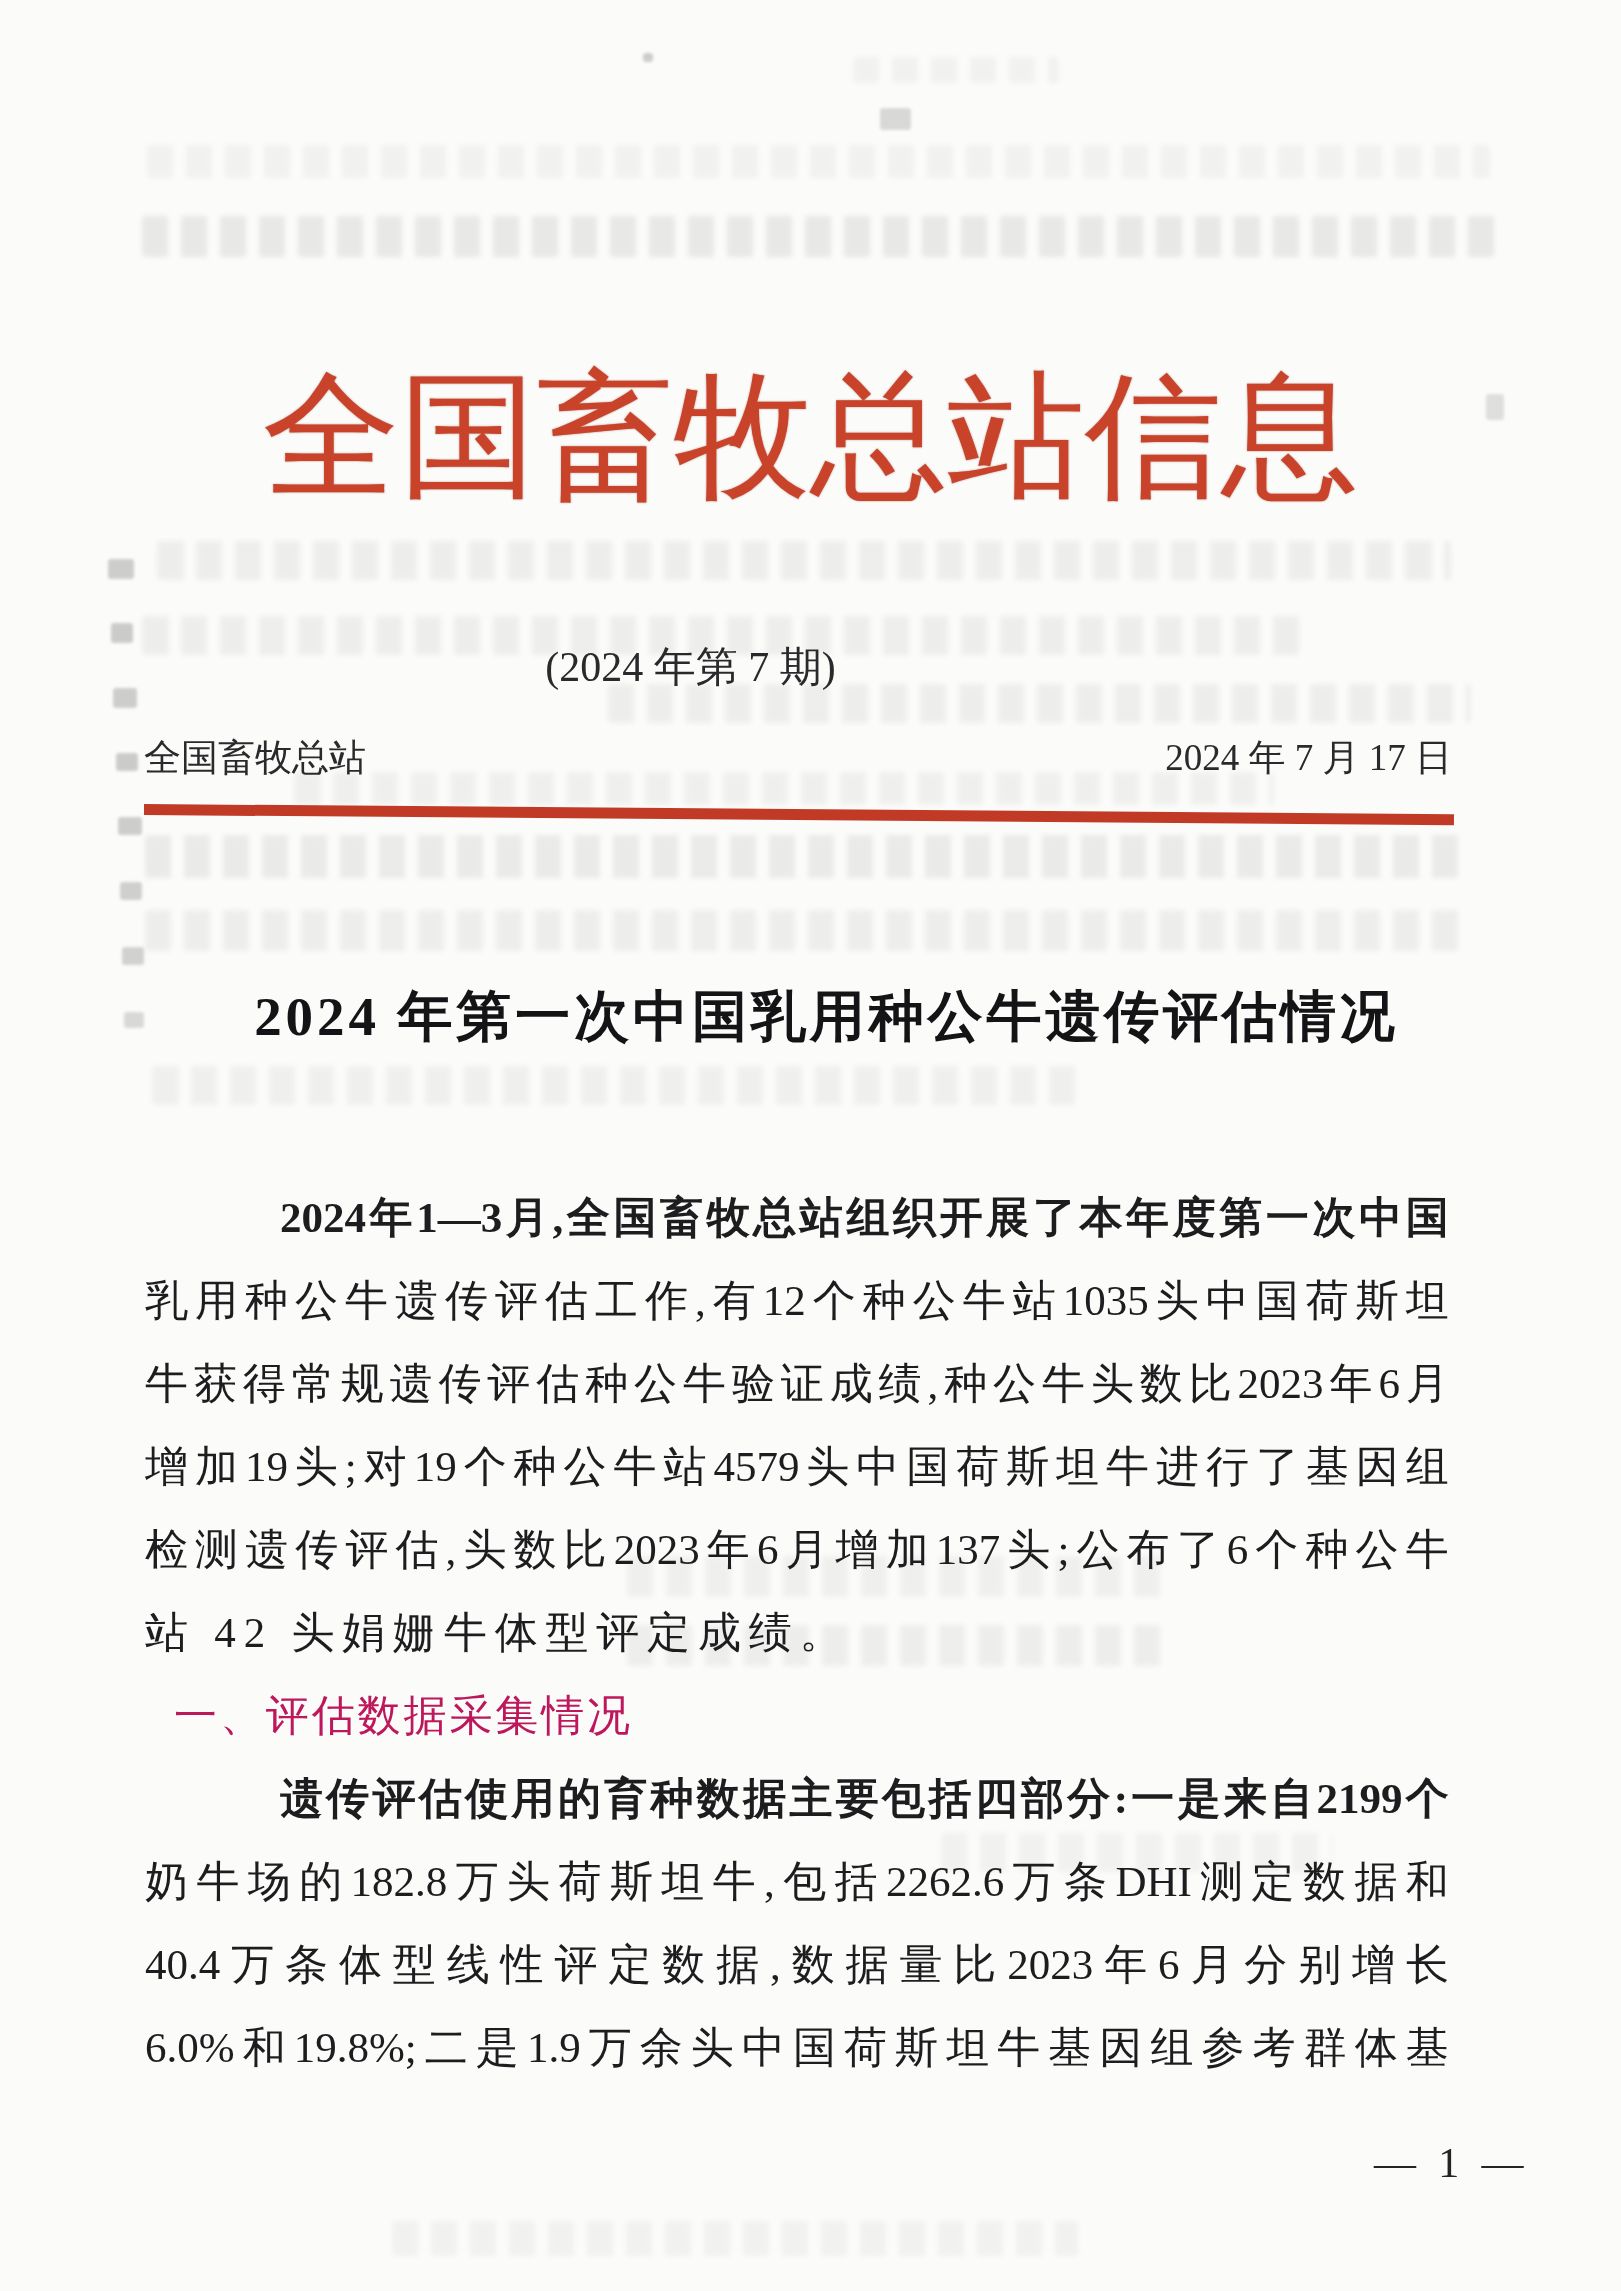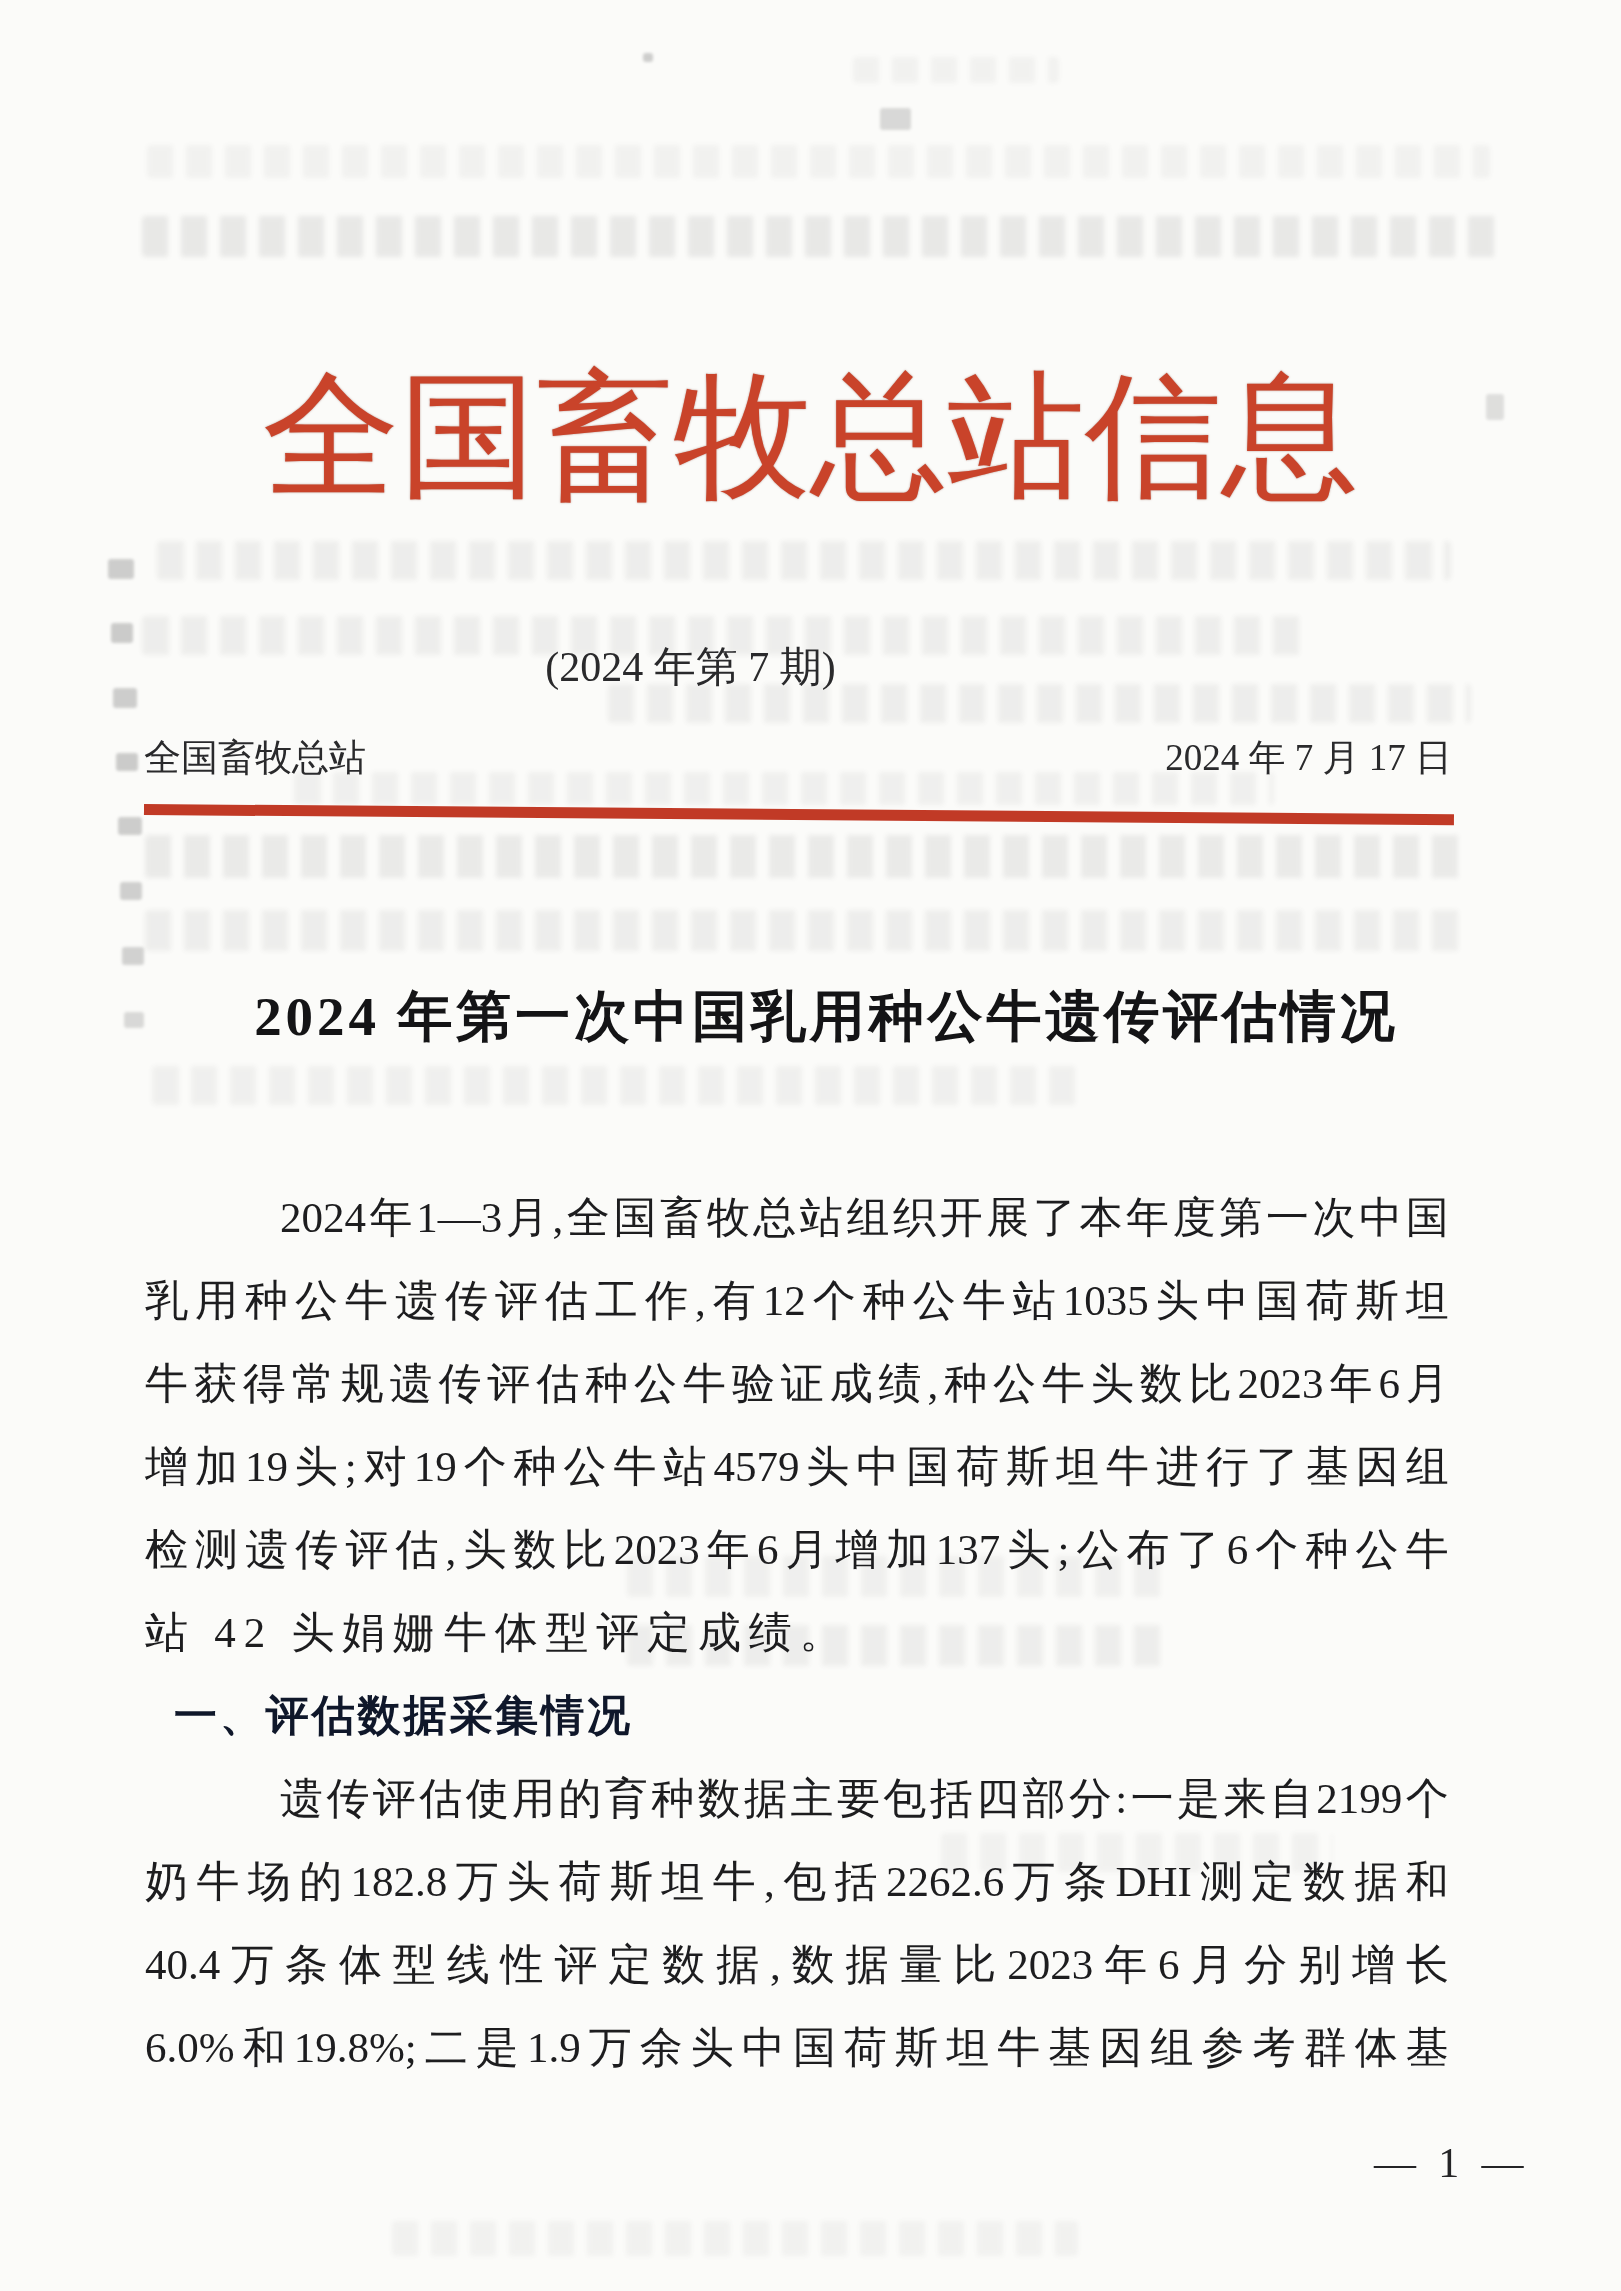--- a/index.html
+++ b/index.html
@@ -69,24 +69,24 @@
     white-space:nowrap;
     margin-left:16px;
   }
 
   .body-block {
     position:absolute; top:1176px; left:145px; width:1304px;
     font-size:43px; color:#1d1d1f;
   }
   .bline { height:83px; line-height:83px; white-space:nowrap; }
   .jline { display:flex; justify-content:space-between; }
-  .jline.indent { padding-left:135px; }
+  .jline.indent { padding-left:135px;font-weight:bold; }
   .plainline { letter-spacing:7.8px; }
   .section-heading {
-    font-weight:700; padding-left:29px; letter-spacing:2.9px; color:#0f172a;
+    font-weight:400; padding-left:29px; letter-spacing:2.9px; color:#be185d;
   }
 
   .page-number {
     position:absolute; top:2139px; left:1374px;
     font-size:42px; letter-spacing:5.9px; color:#242426;
     white-space:nowrap;
   }
 </style>
 </head>
 <body>

